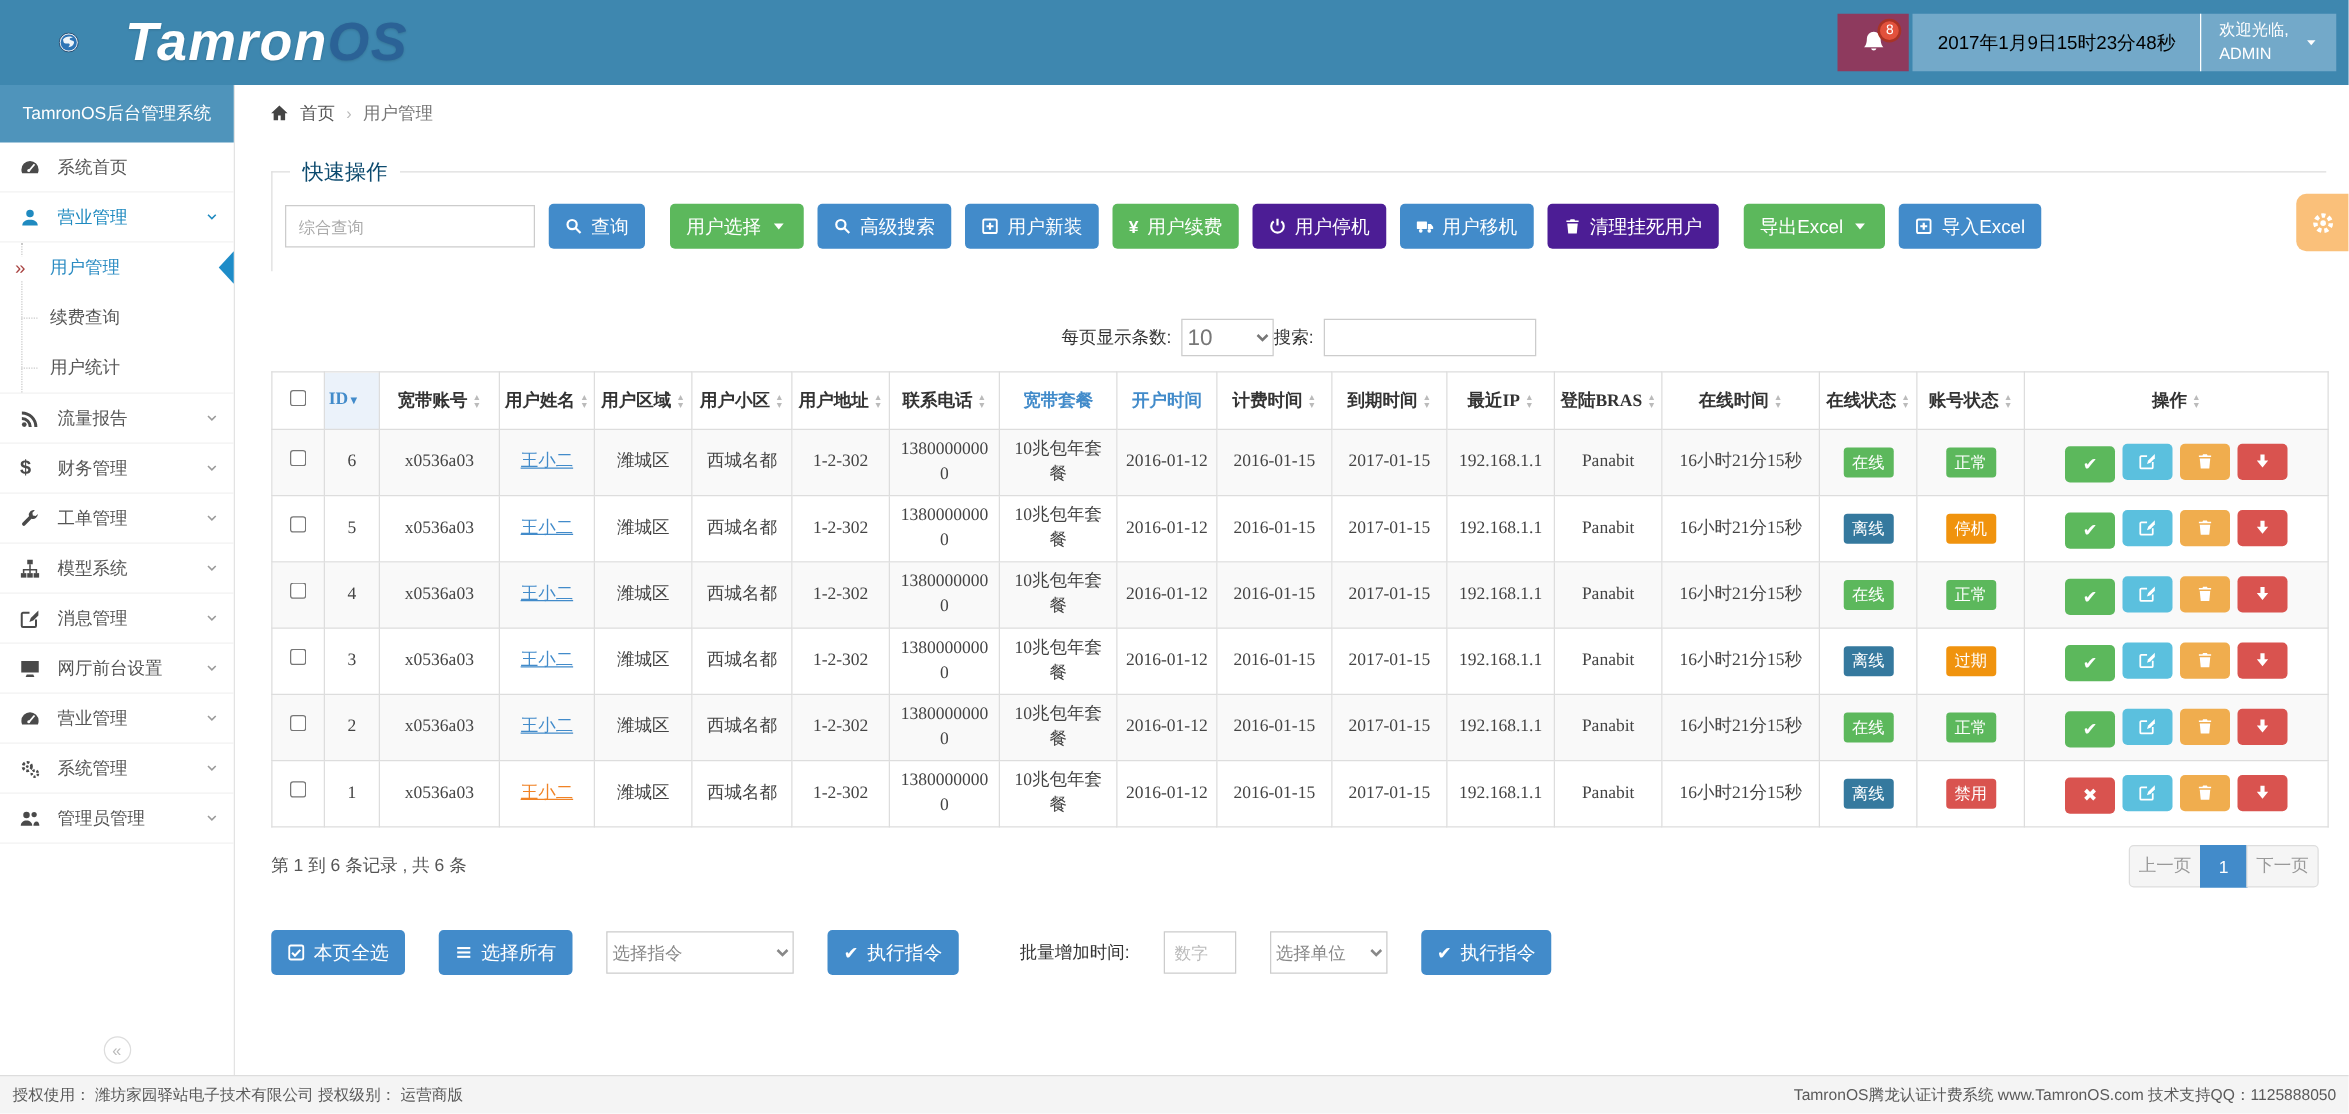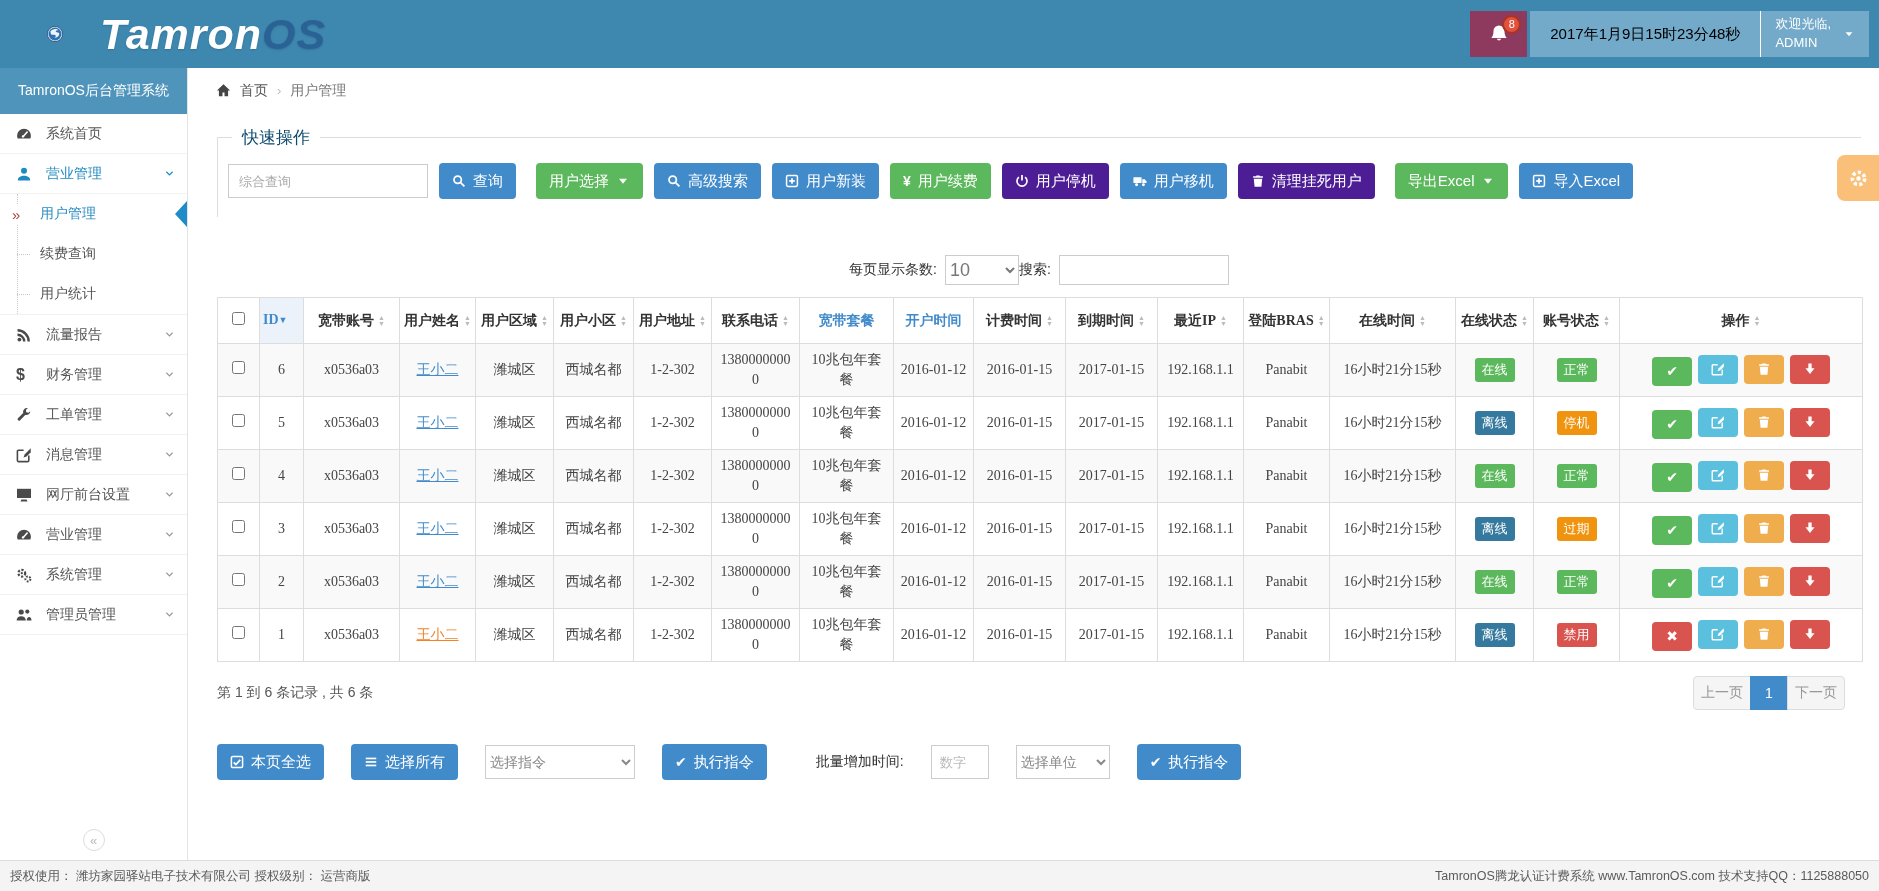--- a/index.html
+++ b/index.html
@@ -77,21 +77,21 @@
   .sort{display:inline-flex;flex-direction:column;font-size:7px;color:#bbb;line-height:6px}
   .th-id{display:flex;flex-direction:row;align-items:center;color:#428bca;line-height:1.2}
   .th-id .sort-desc{font-size:9px;color:#428bca}
   .grid td{font-size:14px;color:#444;padding:4px 6px;height:53px;line-height:1.45;word-break:break-all}
   .grid tbody tr:nth-child(odd) td{background:#f9f9f9}
   .name-link{text-decoration:underline;cursor:pointer}
   .badge-status{display:inline-block;padding:3px 7px;border-radius:3px;color:#fff;font-size:13px;white-space:nowrap}
   .act{display:inline-flex;align-items:center;justify-content:center;width:40px;height:29px;border:none;border-radius:4px;color:#fff;margin:0 3px;cursor:pointer}
   .act .icon{font-size:14px}
 
-  .table-footer{display:flex;justify-content:space-between;align-items:center;margin:14px 34px 0 28px}
+  .table-footer{display:flex;justify-content:space-between;align-items:center;margin:14px 24px 0 28px}
   .records{font-size:14px;color:#555}
   .pager{display:flex}
   .pager .pg{min-width:58px;height:34px;display:flex;align-items:center;justify-content:center;border:1px solid #ddd;background:#f5f5f5;color:#999;font-size:14px;margin-left:-1px;cursor:pointer}
   .pager .pg:first-child{border-radius:4px 0 0 4px}
   .pager .pg:last-child{border-radius:0 4px 4px 0}
   .pager .pg.active{background:#428bca;border-color:#428bca;color:#fff;min-width:38px}
 
   .batch-row{display:flex;align-items:center;gap:27px;margin:34px 18px 0 28px;font-size:14px}
   .batch-row select{height:34px;border:1px solid #ccc;color:#888;font-size:14px;background:#fff;font-family:inherit}
   .cmd-select{width:150px}
@@ -210,20 +210,39 @@
           </svg>
         </span>
       </li>
       <li class="menu-item">
         <span class="icon mi-icon">
           <svg viewBox="0 0 16 16" fill="currentColor">
             <path d="M14.3 4.2a3.9 3.9 0 0 1-5.1 3.7l-5.1 5.3a1.45 1.45 0 0 1-2.1-2l5.2-5.2A3.9 3.9 0 0 1 11.9 1.1l-2 2 .4 2.2 2.2.4z"></path>
           </svg>
         </span>
         <span class="mi-label">工单管理</span>
+        <span class="icon mi-chev">
+          <svg viewBox="0 0 16 16">
+            <path d="M3.5 5.5 8 10l4.5-4.5" fill="none" stroke="currentColor" stroke-width="1.8"></path>
+          </svg>
+        </span>
+      </li>
+      <li class="menu-item">
+        <span class="icon mi-icon">
+          <svg viewBox="0 0 16 16" fill="currentColor">
+            <rect x="5.8" y="0.8" width="4.4" height="3.6"></rect>
+            <rect x="0.7" y="11.5" width="4.4" height="3.6"></rect>
+            <rect x="5.8" y="11.5" width="4.4" height="3.6"></rect>
+            <rect x="10.9" y="11.5" width="4.4" height="3.6"></rect>
+            <path d="M7.4 4.4h1.2v2.2H7.4z"></path>
+            <path d="M2.3 8.2h11.4v1.2H2.3z"></path>
+            <path d="M2.3 8.8h1.2v2.7H2.3zM7.4 6.4h1.2v5.1H7.4zM12.5 8.8h1.2v2.7h-1.2z"></path>
+          </svg>
+        </span>
+        <span class="mi-label">模型系统</span>
         <span class="icon mi-chev">
           <svg viewBox="0 0 16 16">
             <path d="M3.5 5.5 8 10l4.5-4.5" fill="none" stroke="currentColor" stroke-width="1.8"></path>
           </svg>
         </span>
       </li>
       <li class="menu-item">
         <span class="icon mi-icon">
           <svg viewBox="0 0 16 16">
             <path d="M12.8 8.6v5a1 1 0 0 1-1 1H2.4a1 1 0 0 1-1-1V4.2a1 1 0 0 1 1-1h5.2" fill="none" stroke="currentColor" stroke-width="1.6"></path>

